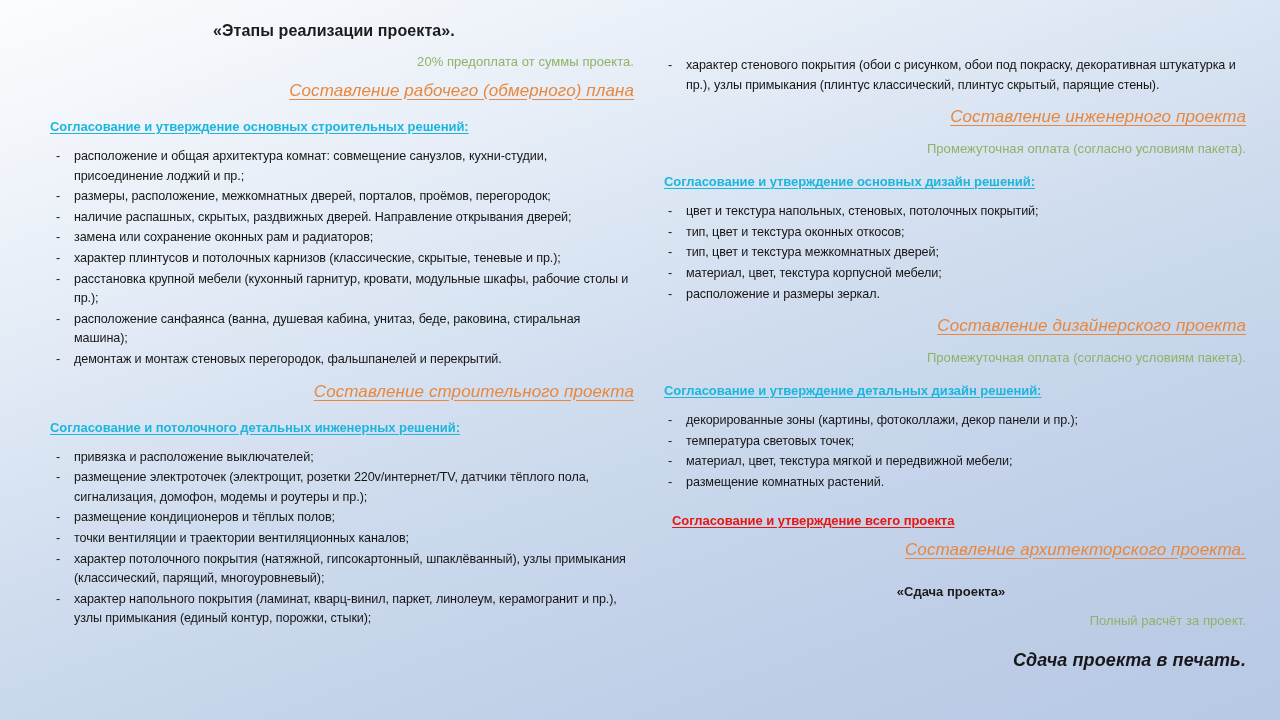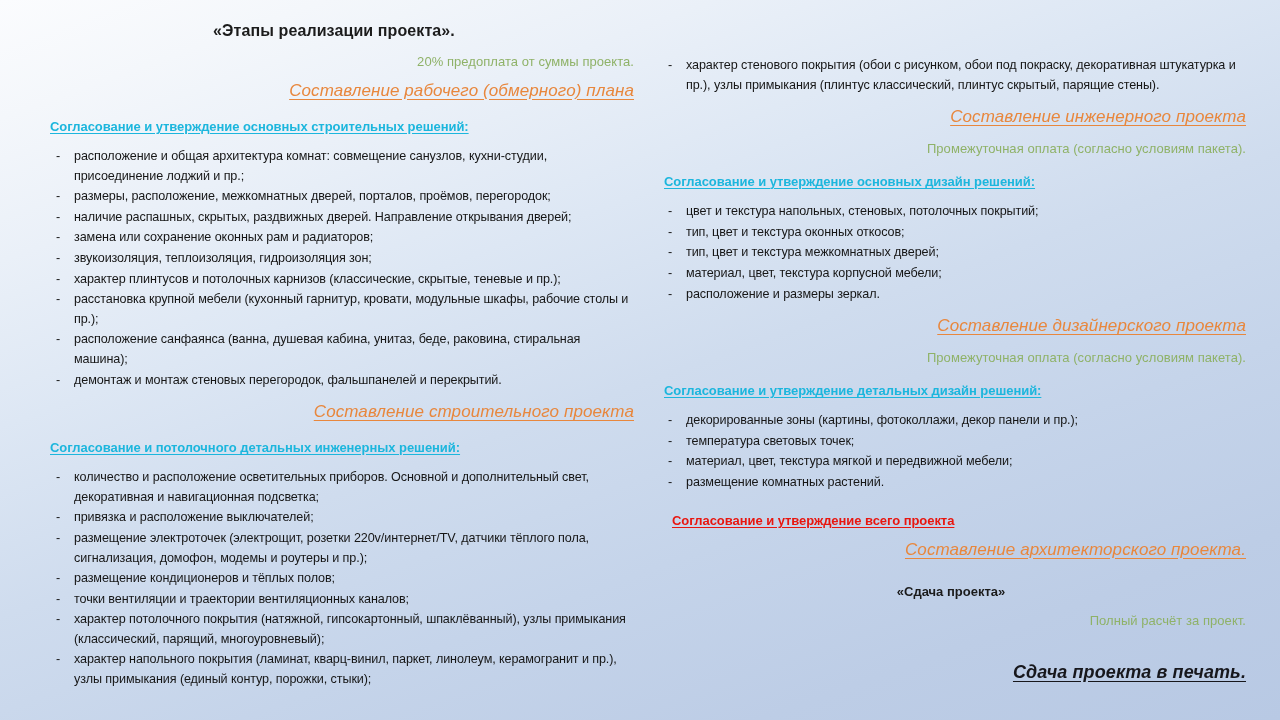--- a/index.html
+++ b/index.html
@@ -119,23 +119,22 @@
     color: #1b1b1b;
     margin: 24px 0 0 0;
   }
 
   .final-title {
     text-align: right;
     font-size: 18px;
     font-weight: bold;
     font-style: italic;
     color: #17171c;
-    text-decoration: underline;
     text-underline-offset: 3px;
-    margin: 34px 0 0 0;
+    margin: 22px 0 0 0;
     letter-spacing: .1px;
   }
 </style>
 </head>
 <body>
 
 <div class="slide">
 
   <div class="col col-left">
 
@@ -145,33 +144,31 @@
 
     <div class="stage-title">Составление рабочего (обмерного) плана</div>
 
     <div class="approval">Согласование и утверждение основных строительных решений:</div>
 
     <ul class="bullets">
       <li>расположение и общая архитектура комнат: совмещение санузлов, кухни-студии, присоединение лоджий и пр.;</li>
       <li>размеры, расположение, межкомнатных дверей, порталов, проёмов, перегородок;</li>
       <li>наличие распашных, скрытых, раздвижных дверей. Направление открывания дверей;</li>
       <li>замена или сохранение оконных рам и радиаторов;</li>
-      <li>звукоизоляция, теплоизоляция, гидроизоляция зон;</li>
       <li>характер плинтусов и потолочных карнизов (классические, скрытые, теневые и пр.);</li>
       <li>расстановка крупной мебели (кухонный гарнитур, кровати, модульные шкафы, рабочие столы и пр.);</li>
       <li>расположение санфаянса (ванна, душевая кабина, унитаз, беде, раковина, стиральная машина);</li>
       <li>демонтаж и монтаж стеновых перегородок, фальшпанелей и перекрытий.</li>
     </ul>
 
     <div class="stage-title">Составление строительного проекта</div>
 
     <div class="approval">Согласование и потолочного детальных инженерных решений:</div>
 
     <ul class="bullets">
-      <li>количество и расположение осветительных приборов. Основной и дополнительный свет, декоративная и навигационная подсветка;</li>
       <li>привязка и  расположение выключателей;</li>
       <li>размещение электроточек (электрощит, розетки 220v/интернет/TV, датчики тёплого пола, сигнализация, домофон, модемы и роутеры и пр.);</li>
       <li>размещение кондиционеров и тёплых полов;</li>
       <li>точки вентиляции и траектории вентиляционных каналов;</li>
       <li>характер потолочного покрытия (натяжной, гипсокартонный, шпаклёванный), узлы примыкания (классический, парящий, многоуровневый);</li>
       <li>характер напольного покрытия (ламинат, кварц-винил, паркет, линолеум, керамогранит и пр.), узлы примыкания (единый контур, порожки, стыки);</li>
     </ul>
 
   </div>
 

